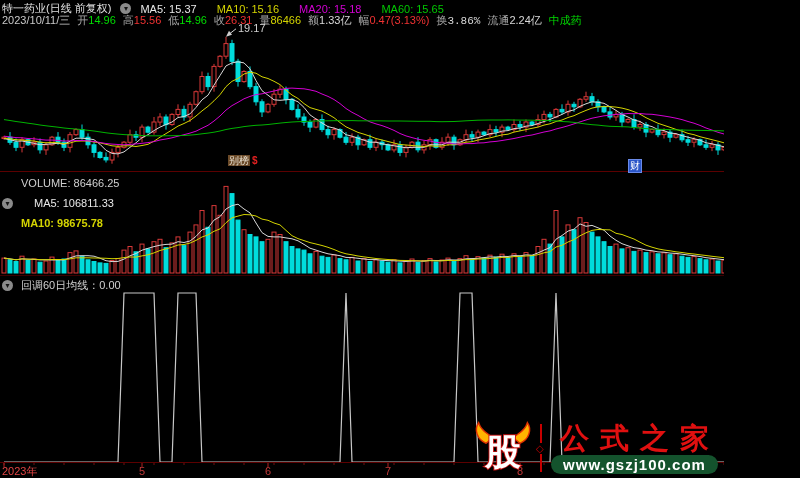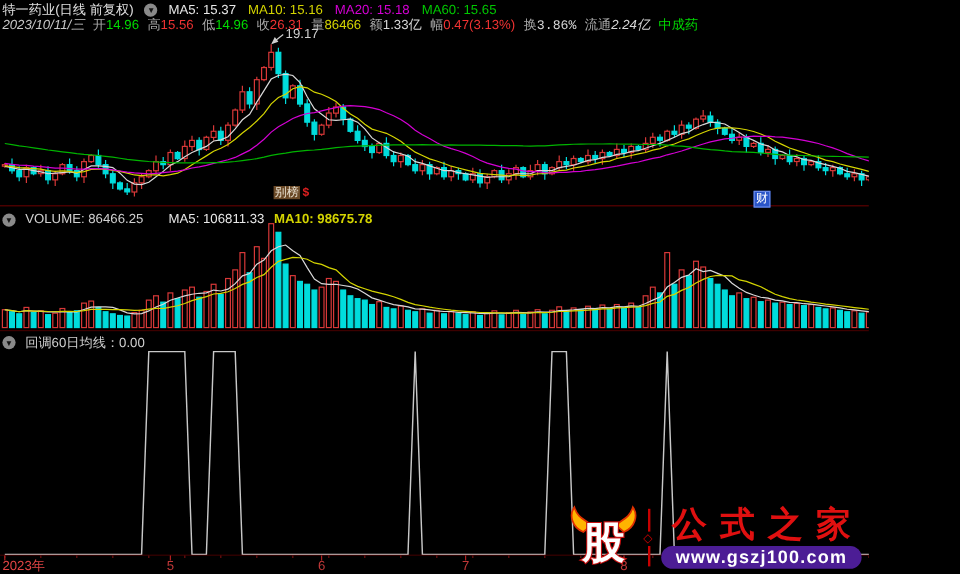--- a/index.html
+++ b/index.html
@@ -17,50 +17,50 @@
   .marker-event .tag{background:#6b4a28;color:#e8e0d0;padding:0 1px;}
   .marker-event .sfx{color:#e02020;font-weight:bold;margin-left:2px;}
   .marker-fin{position:absolute;z-index:4;font-size:10px;line-height:12px;background:#2a55c8;
               color:#fff;padding:0 1px;border:1px solid #6a8ae8;}
   .wm{position:absolute;right:4px;bottom:1px;display:flex;align-items:center;gap:7px;z-index:9;}
   .wm-div{width:2px;height:48px;background:#c80000;position:relative;}
   .wm-div .diamond{position:absolute;left:-4px;top:19px;color:#c80000;font-size:10px;background:#000;}
   .wm-right{display:flex;flex-direction:column;align-items:center;gap:2px;}
   .wm-name{font-family:Liberation Serif, serif;font-weight:bold;font-size:29px;line-height:30px;
            color:#e01010;letter-spacing:11px;white-space:nowrap;padding-left:11px;}
-  .wm-pill{background:#4c1d95;color:#fff;font-weight:bold;font-size:15px;line-height:19px;
+  .wm-pill{background:#14532d;color:#fff;font-weight:bold;font-size:15px;line-height:19px;
            border-radius:11px;padding:0 12px;letter-spacing:1px;white-space:nowrap;}
 </style>
 </head>
 <body>
 
 <div class="screen">
 
   <div class="hdr-row1">
     <span style="color:#e0e0e0;">特一药业(日线 前复权)</span>
     <span class="circ">▾</span>
-    <span id="ma-legend" style="display:flex;gap:10px;text-align:right;">
+    <span id="ma-legend" style="display:flex;gap:20px;text-align:right;">
         <span><span style="color: rgb(232, 232, 232);">MA5: 15.37</span></span>
         <span><span style="color: rgb(212, 212, 0);">MA10: 15.16</span></span>
         <span><span style="color: rgb(212, 0, 212);">MA20: 15.18</span></span>
         <span><span style="color: rgb(0, 200, 0);">MA60: 15.65</span></span>
       </span>
   </div>
 
   <div class="hdr-row2" id="info-row">
-      <span><span style="color: rgb(200, 200, 200); font-style: italic;">2023/10/11/三</span></span>
+      <span><span style="color: rgb(200, 200, 200);">2023/10/11/三</span></span>
       <span><span class="lbl">开</span><span style="color: rgb(0, 220, 0);">14.96</span></span>
       <span><span class="lbl">高</span><span style="color: rgb(240, 50, 50);">15.56</span></span>
       <span><span class="lbl">低</span><span style="color: rgb(0, 220, 0);">14.96</span></span>
       <span><span class="lbl">收</span><span style="color: rgb(240, 50, 50);">26.31</span></span>
       <span><span class="lbl">量</span><span style="color: rgb(212, 212, 0);">86466</span></span>
       <span><span class="lbl">额</span><span style="color: rgb(216, 216, 216);">1.33亿</span></span>
       <span><span class="lbl">幅</span><span style="color: rgb(240, 50, 50);">0.47(3.13%)</span></span>
       <span><span class="lbl">换</span><span style="color: rgb(216, 216, 216); font-family: Liberation Mono, monospace;">3.86%</span></span>
-      <span><span class="lbl">流通</span><span style="color: rgb(216, 216, 216); font-style: italic;">2.24亿</span></span>
+      <span><span class="lbl">流通</span><span style="color: rgb(216, 216, 216);">2.24亿</span></span>
       <span><span style="color: rgb(0, 220, 0);">中成药</span></span>
     </div>
 
   <svg id="main-chart" class="panel" style="top:20px" width="800" height="151">
       <line x1="4" y1="115.9" x2="4" y2="119.7" stroke="#d83838" stroke-width="1"></line>
       <rect x="2" y="117.2" width="4" height="1.3" fill="#000" stroke="#d83838" stroke-width="1"></rect>
       <line x1="10" y1="112.1" x2="10" y2="124.8" stroke="#00dcdc" stroke-width="1"></line>
       <rect x="8" y="117.2" width="4" height="5.1" fill="#00dcdc" stroke="#00dcdc" stroke-width="1"></rect>
       <line x1="16" y1="118.5" x2="16" y2="131.1" stroke="#00dcdc" stroke-width="1"></line>
       <rect x="14" y="122.2" width="4" height="5.1" fill="#00dcdc" stroke="#00dcdc" stroke-width="1"></rect>
@@ -467,21 +467,21 @@
       <rect x="770" y="83.0" width="4" height="14.0" fill="#00dcdc" stroke="#00dcdc" stroke-width="1"></rect>
       <rect x="776" y="79.0" width="4" height="18.0" fill="#000" stroke="#d83838" stroke-width="1"></rect>
       <rect x="782" y="79.7" width="4" height="17.3" fill="#000" stroke="#d83838" stroke-width="1"></rect>
       <rect x="788" y="82.1" width="4" height="14.9" fill="#00dcdc" stroke="#00dcdc" stroke-width="1"></rect>
       <rect x="794" y="76.2" width="4" height="20.8" fill="#000" stroke="#d83838" stroke-width="1"></rect>
       <polyline points="4,82.1 10,82.9 16,83.8 22,82.9 28,83.2 34,83.4 40,83.9 46,83.8 52,84.0 58,83.9 64,83.9 70,81.9 76,79.9 82,79.7 88,79.7 94,80.2 100,82.2 106,84.7 112,85.6 118,85.4 124,83.1 130,79.8 136,77.5 142,74.2 148,72.3 154,70.6 160,69.2 166,68.4 172,68.1 178,65.7 184,66.5 190,65.0 196,60.4 202,53.9 208,52.0 214,44.1 220,40.7 226,33.0 232,29.6 238,28.2 244,33.0 250,36.9 256,47.0 262,56.6 268,60.4 274,60.9 280,60.9 286,61.9 292,62.8 298,64.8 304,68.4 310,72.2 316,74.1 322,76.1 328,77.8 334,78.7 340,79.7 346,81.4 352,81.6 358,82.3 364,83.0 370,83.6 376,83.6 382,84.3 388,84.6 394,84.8 400,85.1 406,85.4 412,85.0 418,85.0 424,85.2 430,84.3 436,84.5 442,84.7 448,83.8 454,84.0 460,84.0 466,82.8 472,82.6 478,82.3 484,81.6 490,80.9 496,81.2 502,80.3 508,80.5 514,79.6 520,79.8 526,78.9 532,79.2 538,76.9 544,74.1 550,71.6 556,63.2 562,59.5 568,55.1 574,53.2 580,47.9 586,50.3 592,49.4 598,51.8 604,54.2 610,60.0 616,64.3 622,67.7 628,69.8 634,71.7 640,72.5 646,74.1 652,74.7 658,75.9 664,76.2 670,77.1 676,77.4 682,78.2 688,79.0 694,79.7 700,80.5 706,81.7 712,82.3 718,83.0 724,83.7 730,84.3 736,84.4 742,85.0 748,85.0 754,85.0 760,84.4 766,83.5 772,82.9 778,81.7 784,80.9 790,80.8 796,80.0 " fill="none" stroke="#d8d8d8" stroke-width="1"></polyline>
       <polyline points="4,82.1 10,82.9 16,83.8 22,82.9 28,83.2 34,83.2 40,83.6 46,83.8 52,83.5 58,83.5 64,83.6 70,82.9 76,81.8 82,81.8 88,81.8 94,82.0 100,82.1 106,82.3 112,82.7 118,82.5 124,81.6 130,81.0 136,81.1 142,79.9 148,78.8 154,76.9 160,74.5 166,72.9 172,71.2 178,69.0 184,68.5 190,67.1 196,64.4 202,61.0 208,58.9 214,55.3 220,52.9 226,46.7 232,41.8 238,40.1 244,38.5 250,38.8 256,40.0 262,43.1 268,44.3 274,47.0 280,48.9 286,54.4 292,59.7 298,62.6 304,64.6 310,66.6 316,68.0 322,69.5 328,71.3 334,73.5 340,76.0 346,77.8 352,78.8 358,80.0 364,80.9 370,81.7 376,82.5 382,83.0 388,83.5 394,83.9 400,84.4 406,84.5 412,84.7 418,84.8 424,85.0 430,84.7 436,84.9 442,84.8 448,84.4 454,84.6 460,84.2 466,83.6 472,83.6 478,83.0 484,82.8 490,82.5 496,82.0 502,81.4 508,81.4 514,80.6 520,80.4 526,80.0 532,79.7 538,78.7 544,76.8 550,75.7 556,71.0 562,69.3 568,66.0 574,63.6 580,59.8 586,56.8 592,54.4 598,53.5 604,53.7 610,53.9 616,57.3 622,58.5 628,60.8 634,63.0 640,66.2 646,69.2 652,71.2 658,72.9 664,74.0 670,74.8 676,75.8 682,76.5 688,77.4 694,78.0 700,78.8 706,79.5 712,80.3 718,81.0 724,81.7 730,82.4 736,83.0 742,83.7 748,84.0 754,84.3 760,84.3 766,84.0 772,84.0 778,83.4 784,82.9 790,82.6 796,81.8 " fill="none" stroke="#d4d400" stroke-width="1"></polyline>
     </svg>
   <div class="panel-label" style="top:177px">
     <span class="circ">▾</span>
-    <span id="vol-legend" style="display:flex;gap:8px;">
+    <span id="vol-legend" style="display:flex;gap:8px;flex-direction:column;">
         <span><span style="color: rgb(208, 208, 208);">VOLUME: 86466.25</span></span>
         <span><span style="color: rgb(232, 232, 232); padding-left: 13px;">MA5: 106811.33</span></span>
         <span><span style="color: rgb(212, 212, 0); font-weight: bold;">MA10: 98675.78</span></span>
       </span>
   </div>
   <div class="sep" style="top:275px;background:#3c0000;"></div>
 
   <svg id="ind-chart" class="panel" style="top:277px" width="800" height="186">
       <polyline points="4,185 10,185 16,185 22,185 28,185 34,185 40,185 46,185 52,185 58,185 64,185 70,185 76,185 82,185 88,185 94,185 100,185 106,185 112,185 118,185 124,16 130,16 136,16 142,16 148,16 154,16 160,185 166,185 172,185 178,16 184,16 190,16 196,16 202,185 208,185 214,185 220,185 226,185 232,185 238,185 244,185 250,185 256,185 262,185 268,185 274,185 280,185 286,185 292,185 298,185 304,185 310,185 316,185 322,185 328,185 334,185 340,185 346,16 352,185 358,185 364,185 370,185 376,185 382,185 388,185 394,185 400,185 406,185 412,185 418,185 424,185 430,185 436,185 442,185 448,185 454,185 460,16 466,16 472,16 478,185 484,185 490,185 496,185 502,185 508,185 514,185 520,185 526,185 532,185 538,185 544,185 550,185 556,16 562,185 568,185 574,185 580,185 586,185 592,185 598,185 604,185 610,185 616,185 622,185 628,185 634,185 640,185 646,185 652,185 658,185 664,185 670,185 676,185 682,185 688,185 694,185 700,185 706,185 712,185 718,185 724,185 730,185 736,185 742,185 748,185 754,185 760,185 766,185 772,185 778,185 784,185 790,185 796,185 " fill="none" stroke="#c8c8c8" stroke-width="1.2"></polyline>
     </svg>

